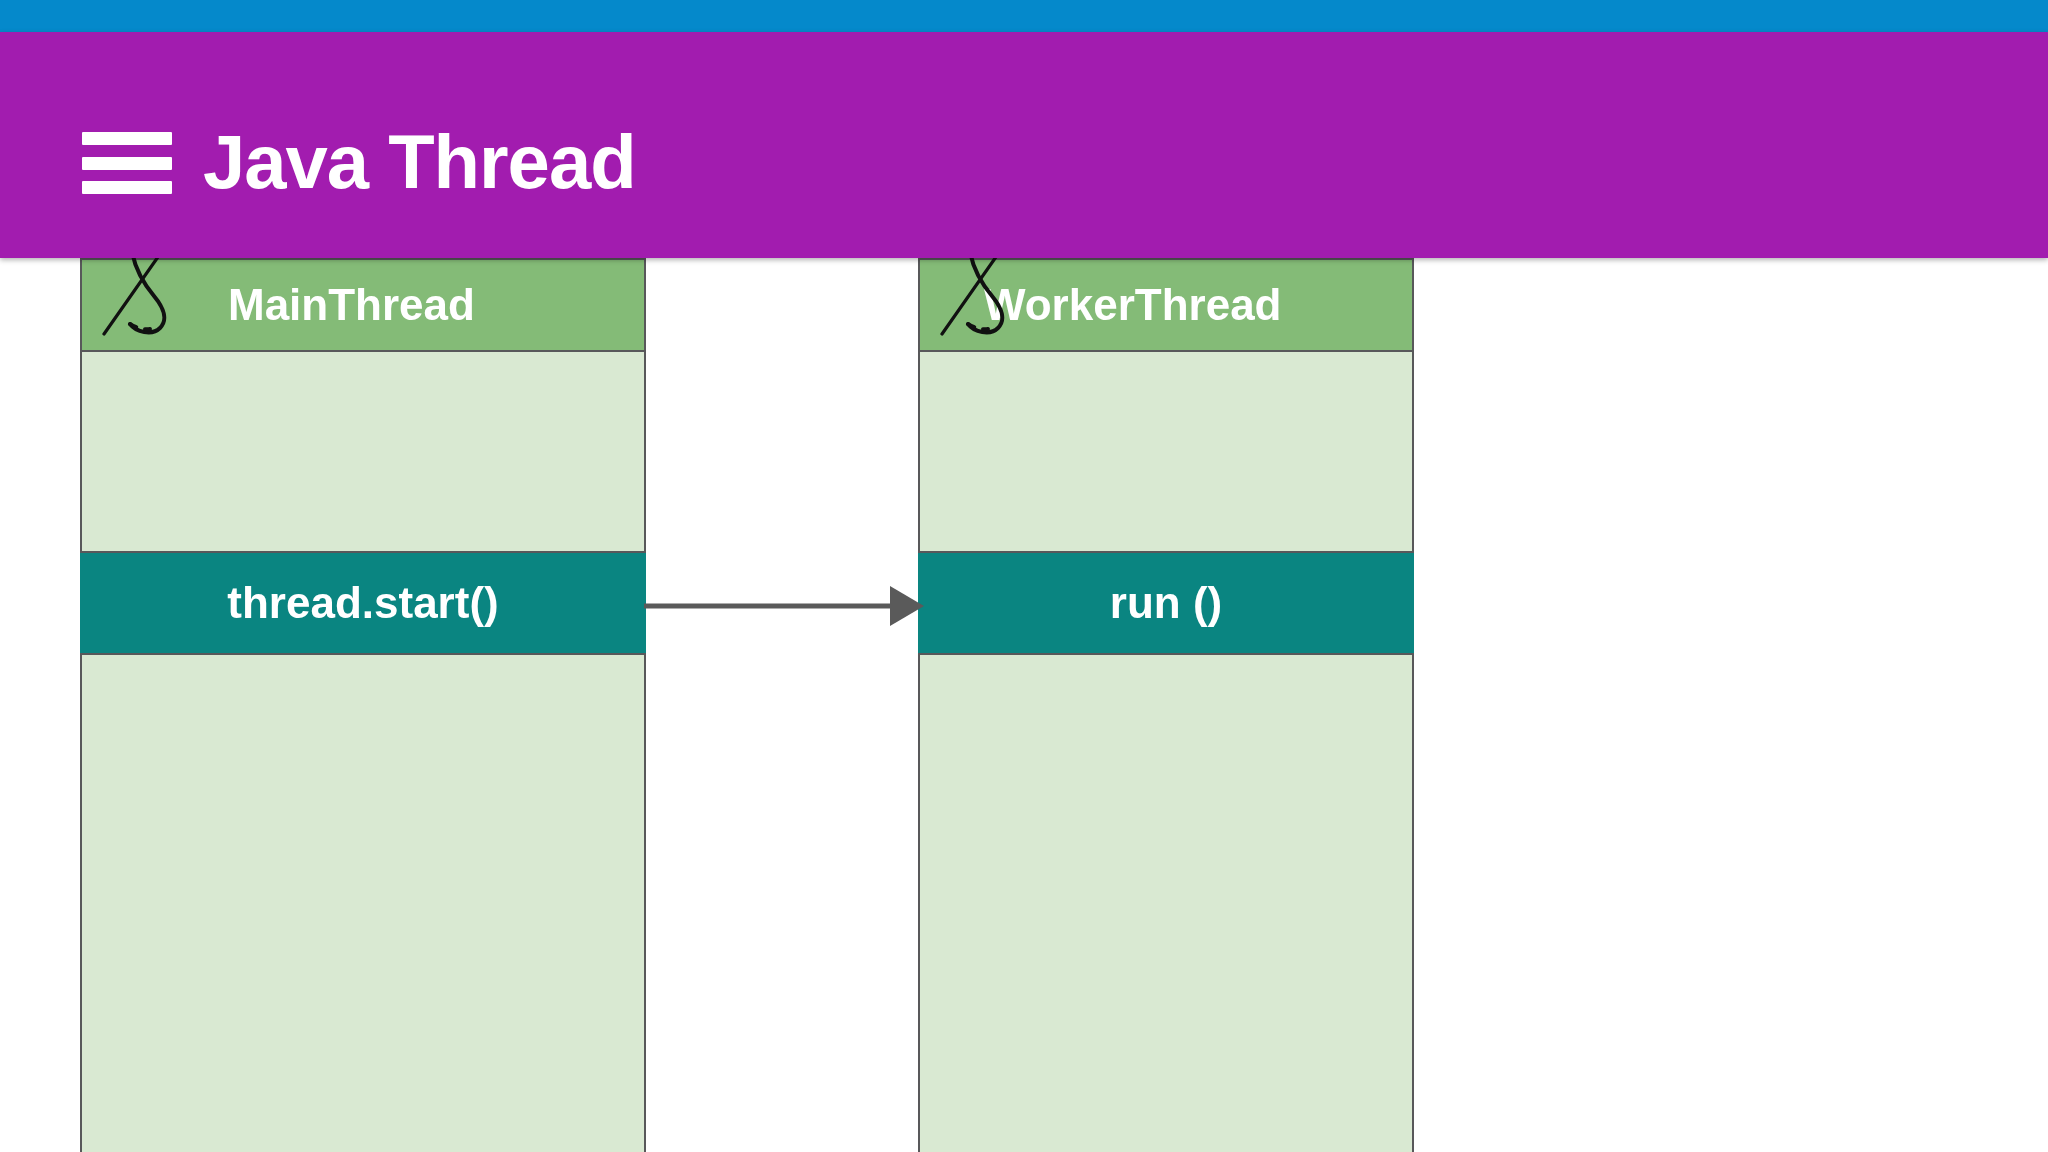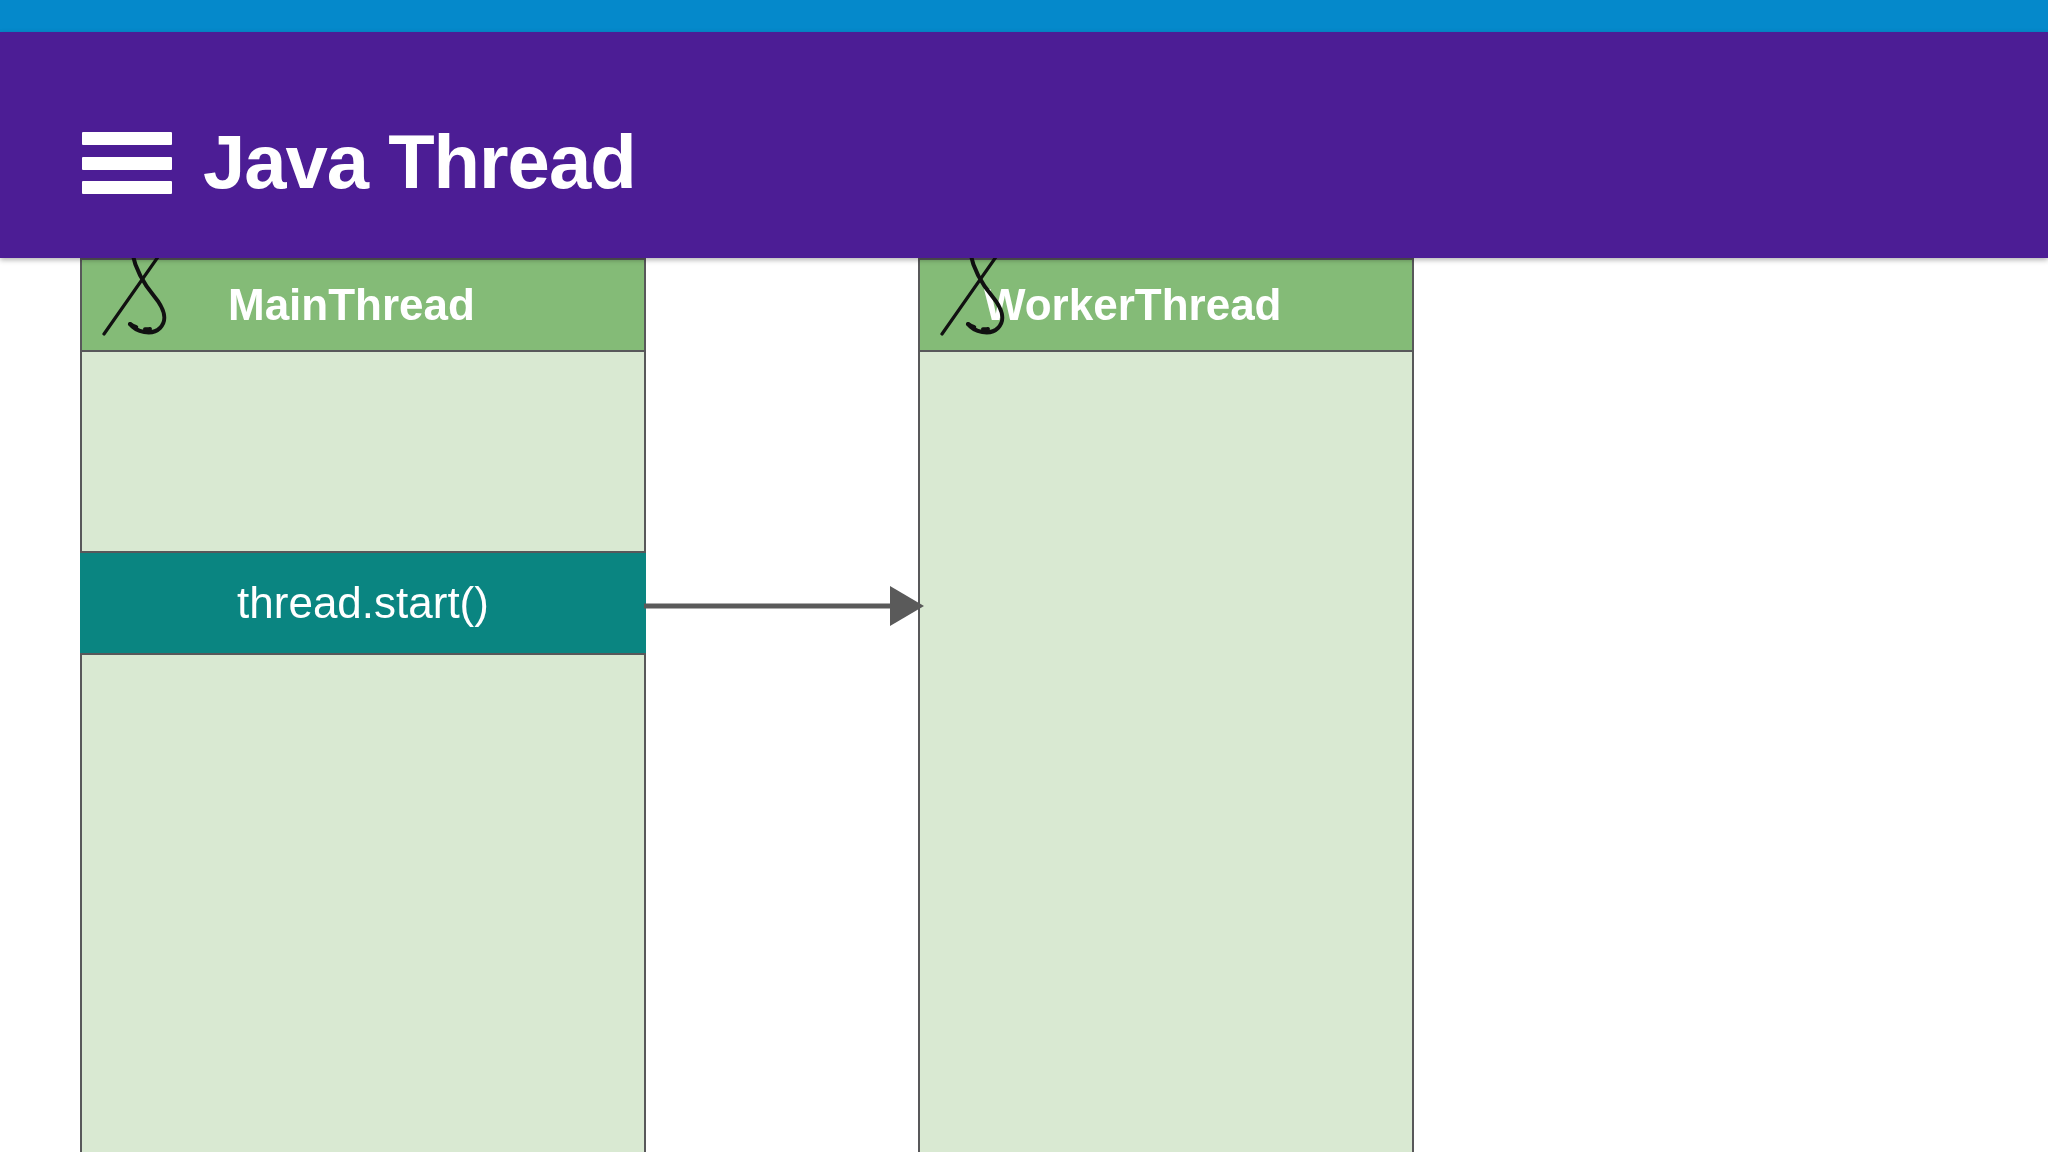--- a/index.html
+++ b/index.html
@@ -29,21 +29,21 @@
     height: 32px;
     background: #0589cb;
   }
 
   
   .app-bar {
     position: absolute;
     left: 0; top: 32px;
     width: 2048px;
     height: 226px;
-    background: #4c1d95;
+    background: #a21caf;
     display: flex;
     align-items: center;
     z-index: 30;
     box-shadow: 0 2px 5px rgba(0,0,0,0.30);
   }
   .menu-button {
     position: absolute;
     left: 82px;
     top: 100px;
     width: 90px;
@@ -133,21 +133,21 @@
     box-sizing: border-box;
     display: flex;
     align-items: center;
     justify-content: center;
   }
   .thread-col.left  .activation { top: 291px; }
   .thread-col.right .activation { top: 291px; }
   .activation-label {
     color: #ffffff;
     font-size: 44px;
-    font-weight: normal;
+    font-weight: bold;
     white-space: nowrap;
   }
 
   
   .msg-arrow {
     position: absolute;
     left: 644px;
     top: 578px;
     width: 280px;
     height: 56px;
@@ -188,20 +188,23 @@
 
     <div class="thread-col right">
       <div class="col-header">
         <span class="col-header-label">WorkerThread</span>
       </div>
       <svg class="loop-glyph" viewBox="0 0 120 170" fill="none" xmlns="http://www.w3.org/2000/svg">
         <path d="M62 8 C 50 14, 44 30, 45 50 C 46 74, 58 92, 68 104 C 78 116, 82 128, 74 136 C 66 144, 50 140, 44 132" stroke="#111111" stroke-width="4" fill="none" stroke-linecap="round"></path>
         <path d="M18 142 L 74 62" stroke="#111111" stroke-width="3.2" fill="none" stroke-linecap="round"></path>
         <path d="M44 132 C 50 136, 58 138, 64 137" stroke="#111111" stroke-width="4" fill="none" stroke-linecap="round" stroke-dasharray="7 9"></path>
       </svg>
+      <div class="activation">
+        <span class="activation-label">run ()</span>
+      </div>
     </div>
 
     <svg class="msg-arrow" viewBox="0 0 280 56" xmlns="http://www.w3.org/2000/svg">
       <line x1="0" y1="28" x2="248" y2="28" stroke="#5a5a5a" stroke-width="5"></line>
       <polygon points="246,8 280,28 246,48" fill="#5a5a5a"></polygon>
     </svg>
 
   </div>
 </div>
 

